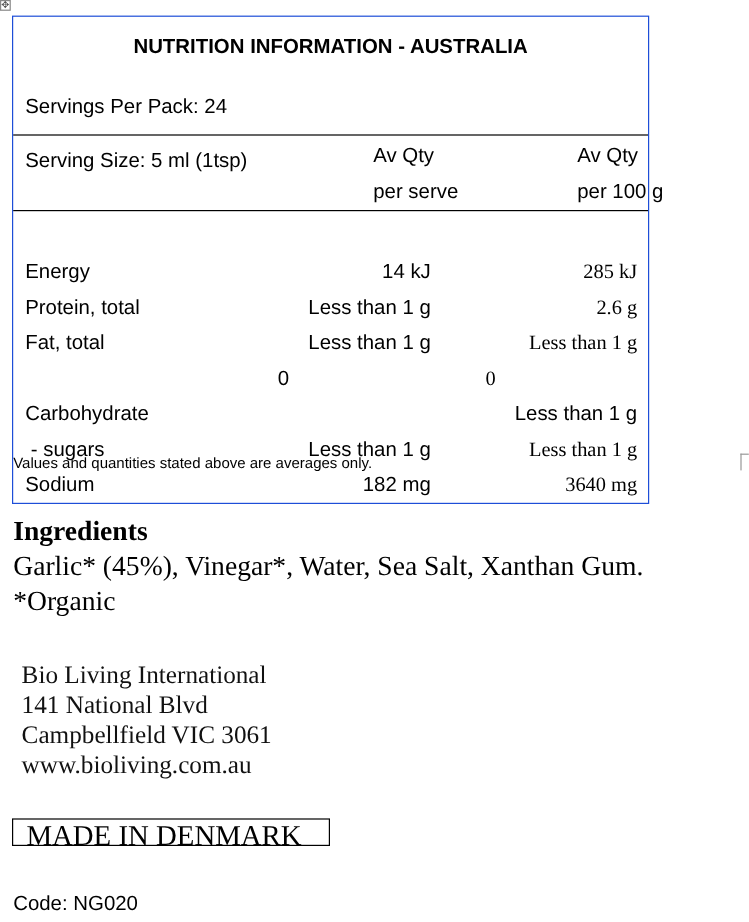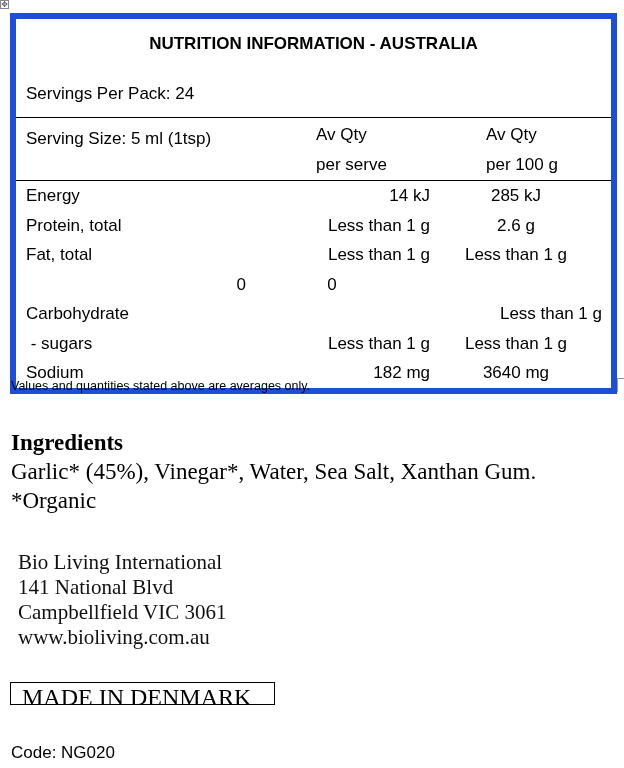--- a/index.html
+++ b/index.html
@@ -4,37 +4,37 @@
 <style>
   html, body { margin: 0; padding: 0; background: #ffffff; }
   body { width: 624px; height: 768px; position: relative; overflow: hidden; color: #000; }
   .move-handle {
     position: absolute; left: 0; top: 0; width: 9px; height: 9px;
     border: 1px solid #888; box-sizing: border-box;
     font-family: "DejaVu Sans", sans-serif; font-size: 8px; line-height: 7px;
     text-align: center; color: #555; background: #fff;
   }
   .nutri {
-    position: absolute; left: 10px; top: 13px; width: 607px;
-    border: 6px solid #1d4ed8; box-sizing: border-box;
+    position: absolute; left: 10px; top: 13px; width: 531px;
+    border: 1px solid #1d4ed8; box-sizing: border-box;
     font-family: "Liberation Sans", sans-serif; font-size: 17px;
   }
   .sec-head { padding: 0 10px; border-bottom: 1px solid #000; height: 99px; box-sizing: border-box; }
   .nutri-title { text-align: center; font-weight: bold; padding-top: 15px; height: 29px; font-size: 17px; }
   .head-line { height: 29px; line-height: 29px; margin-top: 16px; }
   .sec-cols { border-bottom: 1px solid #000; height: 63px; box-sizing: border-box; position: relative; }
   .col-h { position: absolute; text-align: left; line-height: 30px; }
   .col-h.c1 { left: 300px; width: 110px; top: 2px; }
   .col-h.c2 { left: 470px; width: 110px; top: 2px; }
   .col-h div { height: 30px; }
-  .rows { padding: 0 9px 0 10px; }
+  .rows { padding: 0 9px 0 10px; margin-top: 36px; }
   .row { display: flex; height: 29.5px; line-height: 29.5px; }
   .row .lbl { flex: 1; }
   .row .v1 { width: 220px; text-align: right; margin-right: 0; }
-  .row .v2 { width: 172px; text-align: center; }
+  .row .v2 { width: 172px; text-align: right; font-family: Liberation Serif, serif; }
   .footnote {
     position: absolute; left: 11px; top: 379px;
     font-family: "Liberation Sans", sans-serif; font-size: 12.5px;
   }
   .corner-mark {
     position: absolute; left: 617px; top: 378px; width: 7px; height: 14px;
     border-left: 1px solid #999; border-top: 1px solid #999; box-sizing: border-box;
   }
   .ingredients {
     position: absolute; left: 11px; top: 428px;

